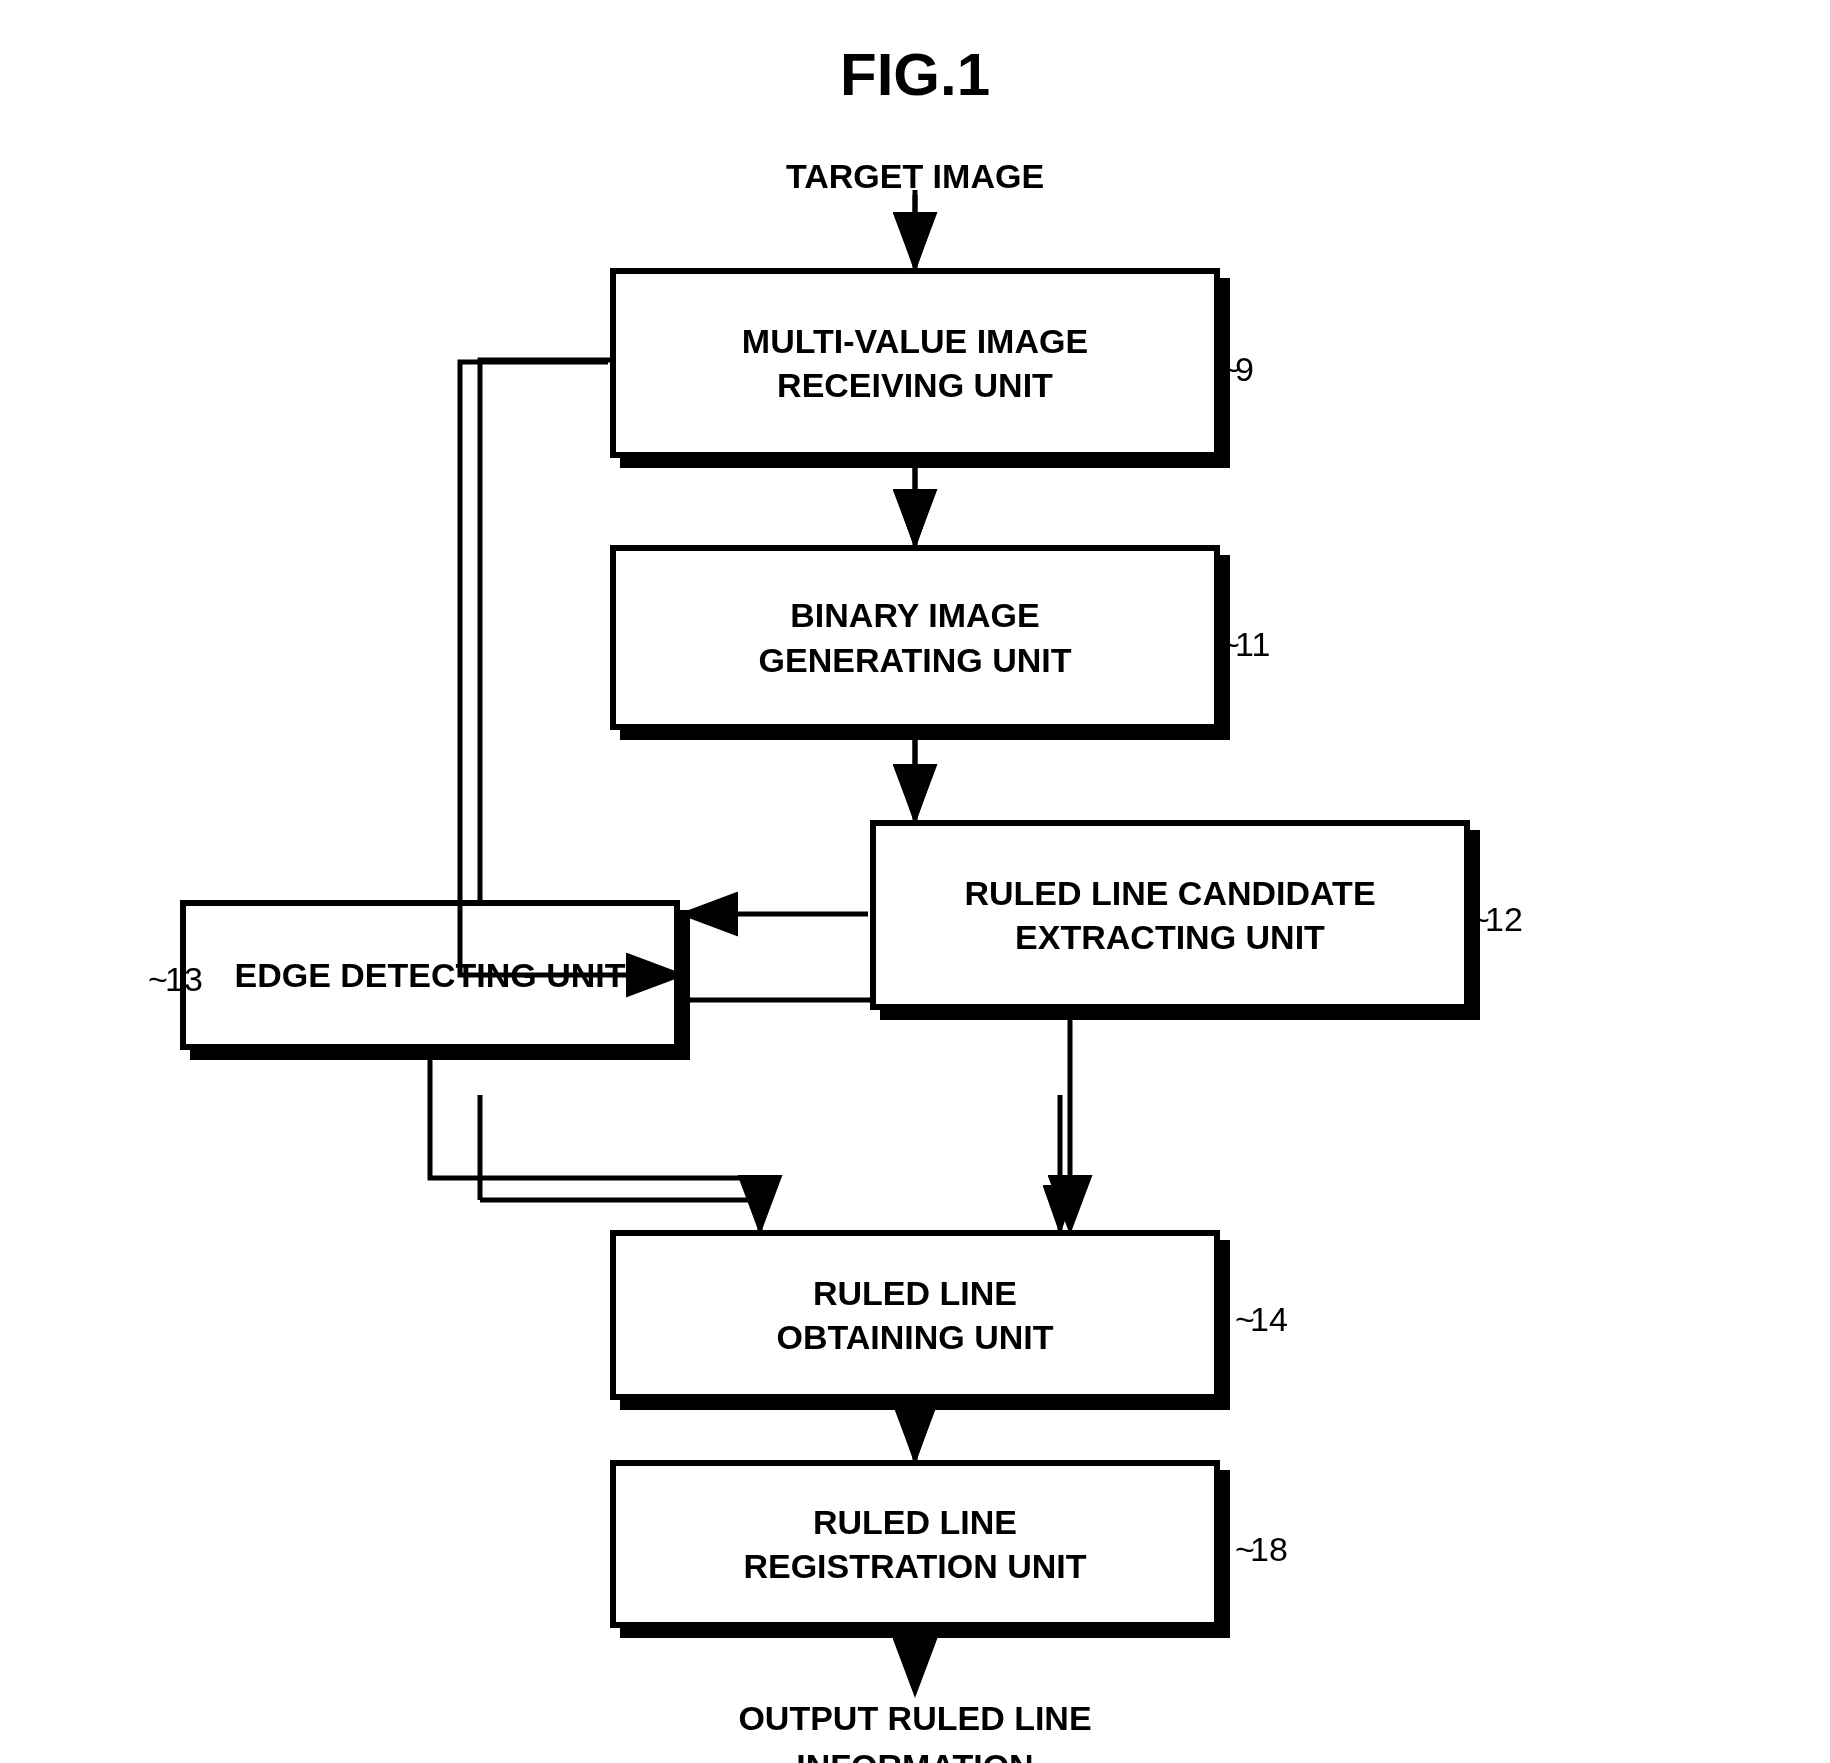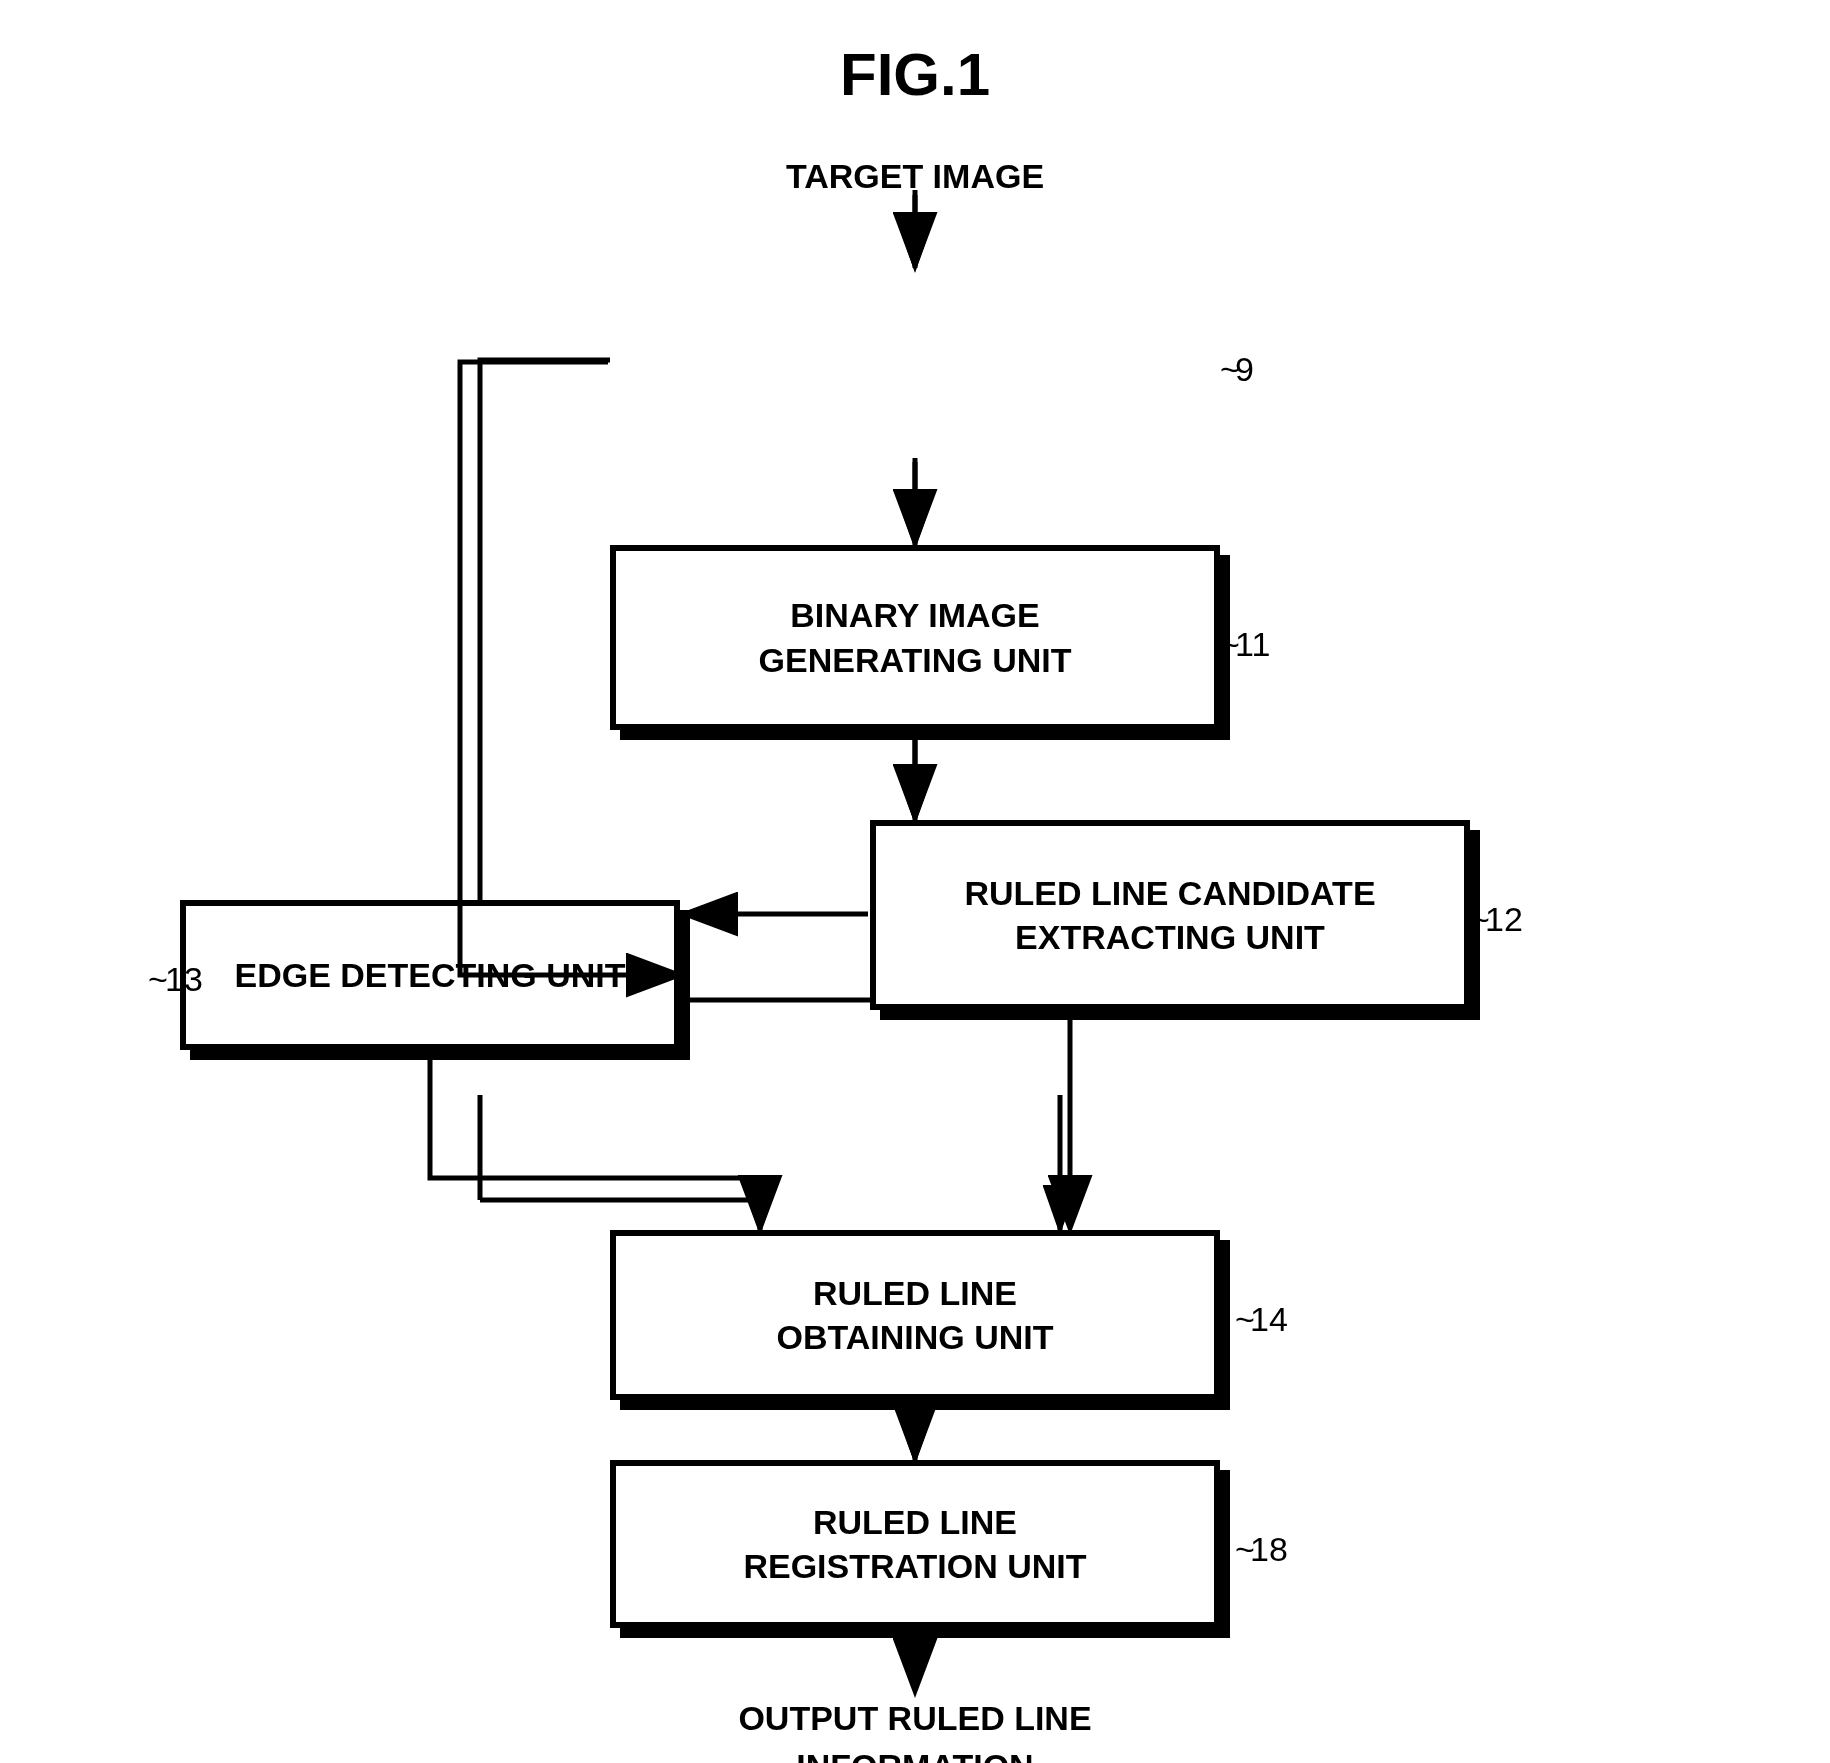--- a/index.html
+++ b/index.html
@@ -100,20 +100,23 @@
     <line x1="1060" y1="1095" x2="1060" y2="1230" stroke="#000" stroke-width="5" marker-end="url(#arrowhead)"></line>
 
     <line x1="915" y1="1395" x2="915" y2="1460" stroke="#000" stroke-width="5" marker-end="url(#arrowhead)"></line>
 
     <line x1="915" y1="1628" x2="915" y2="1690" stroke="#000" stroke-width="5" marker-end="url(#arrowhead)"></line>
 
   </svg>
 
   <div class="label-text" style="top:148px; left:730px; width:370px;margin-top:9px;">TARGET IMAGE</div>
 
+  <div class="node-box shadow" style="top:268px; left:610px; width:610px; height:190px;">
+    <span>MULTI-VALUE IMAGE<br>RECEIVING UNIT</span>
+  </div>
   <div class="node-number" style="top:350px; left:1235px;">9</div>
   <div style="position:absolute; top:350px; left:1220px; font-size:34px;">~</div>
 
   <div class="node-box shadow" style="top:545px; left:610px; width:610px; height:185px;">
     <span>BINARY IMAGE<br>GENERATING UNIT</span>
   </div>
   <div class="node-number" style="top:625px; left:1235px;">11</div>
   <div style="position:absolute; top:625px; left:1220px; font-size:34px;">~</div>
 
   <div class="node-box shadow" style="top:820px; left:870px; width:600px; height:190px;">

